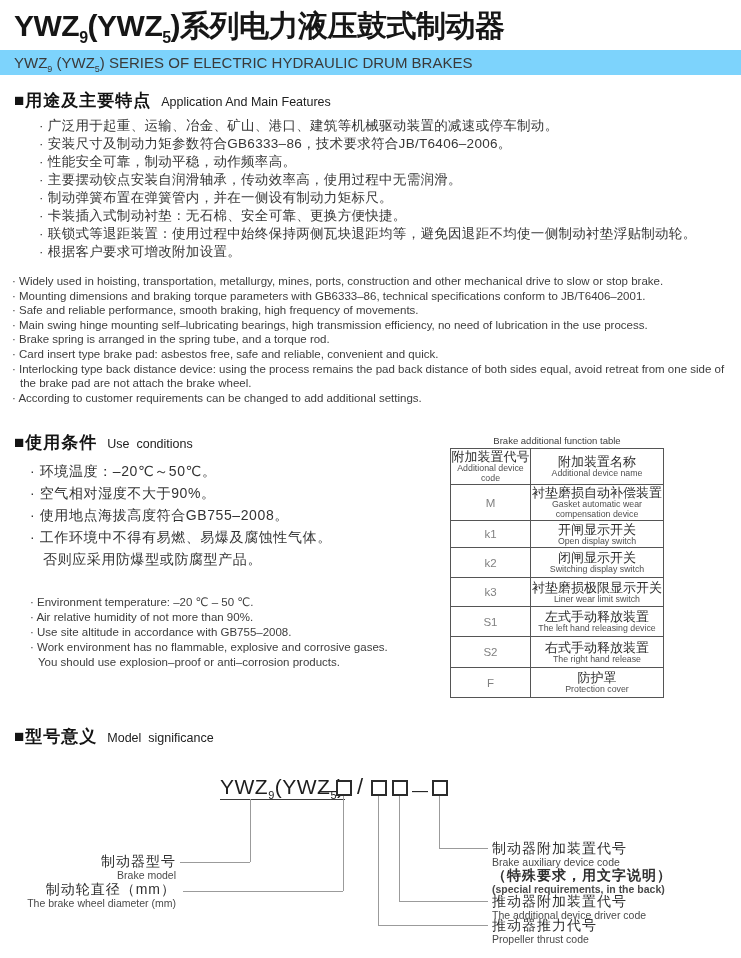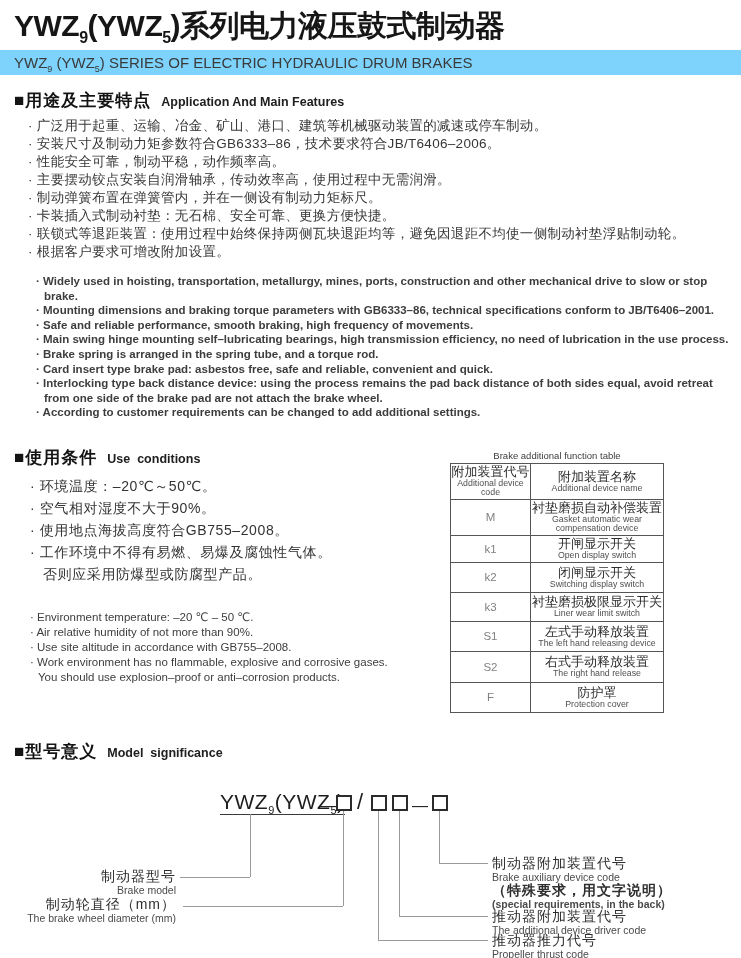--- a/index.html
+++ b/index.html
@@ -19,26 +19,26 @@
   .main-title sub { font-size:16px; line-height:0; }
   .subtitle-bar {
     margin-top:7px; background:#7dd3fc; height:25px; line-height:25px;
     padding-left:14px; font-size:15px; color:#3a3a3a;
   }
   .subtitle-bar sub { font-size:9px; line-height:0; }
 
   
   .sec-head { display:flex; align-items:baseline; margin:14px 0 0 14px; }
   .sec-head .cn { font-size:17px; font-weight:bold; color:#141414; letter-spacing:1px; }
-  .sec-head .en { font-size:12.5px; font-weight:bold; color:#202020; margin-left:10px; }
+  .sec-head .en { font-size:12.5px; font-weight:normal; color:#202020; margin-left:10px; }
 
   
   ul { list-style:none; margin:0; padding:0; }
-  .cn-feat { margin:5px 0 0 0; padding-left:28px; font-size:13.5px; line-height:18px; color:#373737; letter-spacing:0.3px; }
-  .en-feat { margin:13px 0 0 0; padding-left:36px; font-size:11.5px; line-height:14.6px; color:#3d3d3d;font-weight:bold; }
+  .cn-feat { margin:5px 0 0 0; padding-left:39px; font-size:13.5px; line-height:18px; color:#373737; letter-spacing:0.3px; }
+  .en-feat { margin:13px 0 0 0; padding-left:12px; font-size:11.5px; line-height:14.6px; color:#3d3d3d; }
   .en-feat li { padding-left:8px; text-indent:-8px; }
 
   
   .cond-wrap { position:relative; margin-top:26px; height:280px; }
   .cn-cond { margin:6px 0 0 0; padding-left:30px; font-size:14px; line-height:22px; color:#333; letter-spacing:0.6px; width:420px; }
   .cn-cond .cont { padding-left:13px; }
   .en-cond { margin:25px 0 0 0; padding-left:30px; font-size:11.5px; line-height:15px; color:#3d3d3d; width:420px; }
   .en-cond li { padding-left:8px; text-indent:-8px; }
   .en-cond .cont { text-indent:0; }
 

